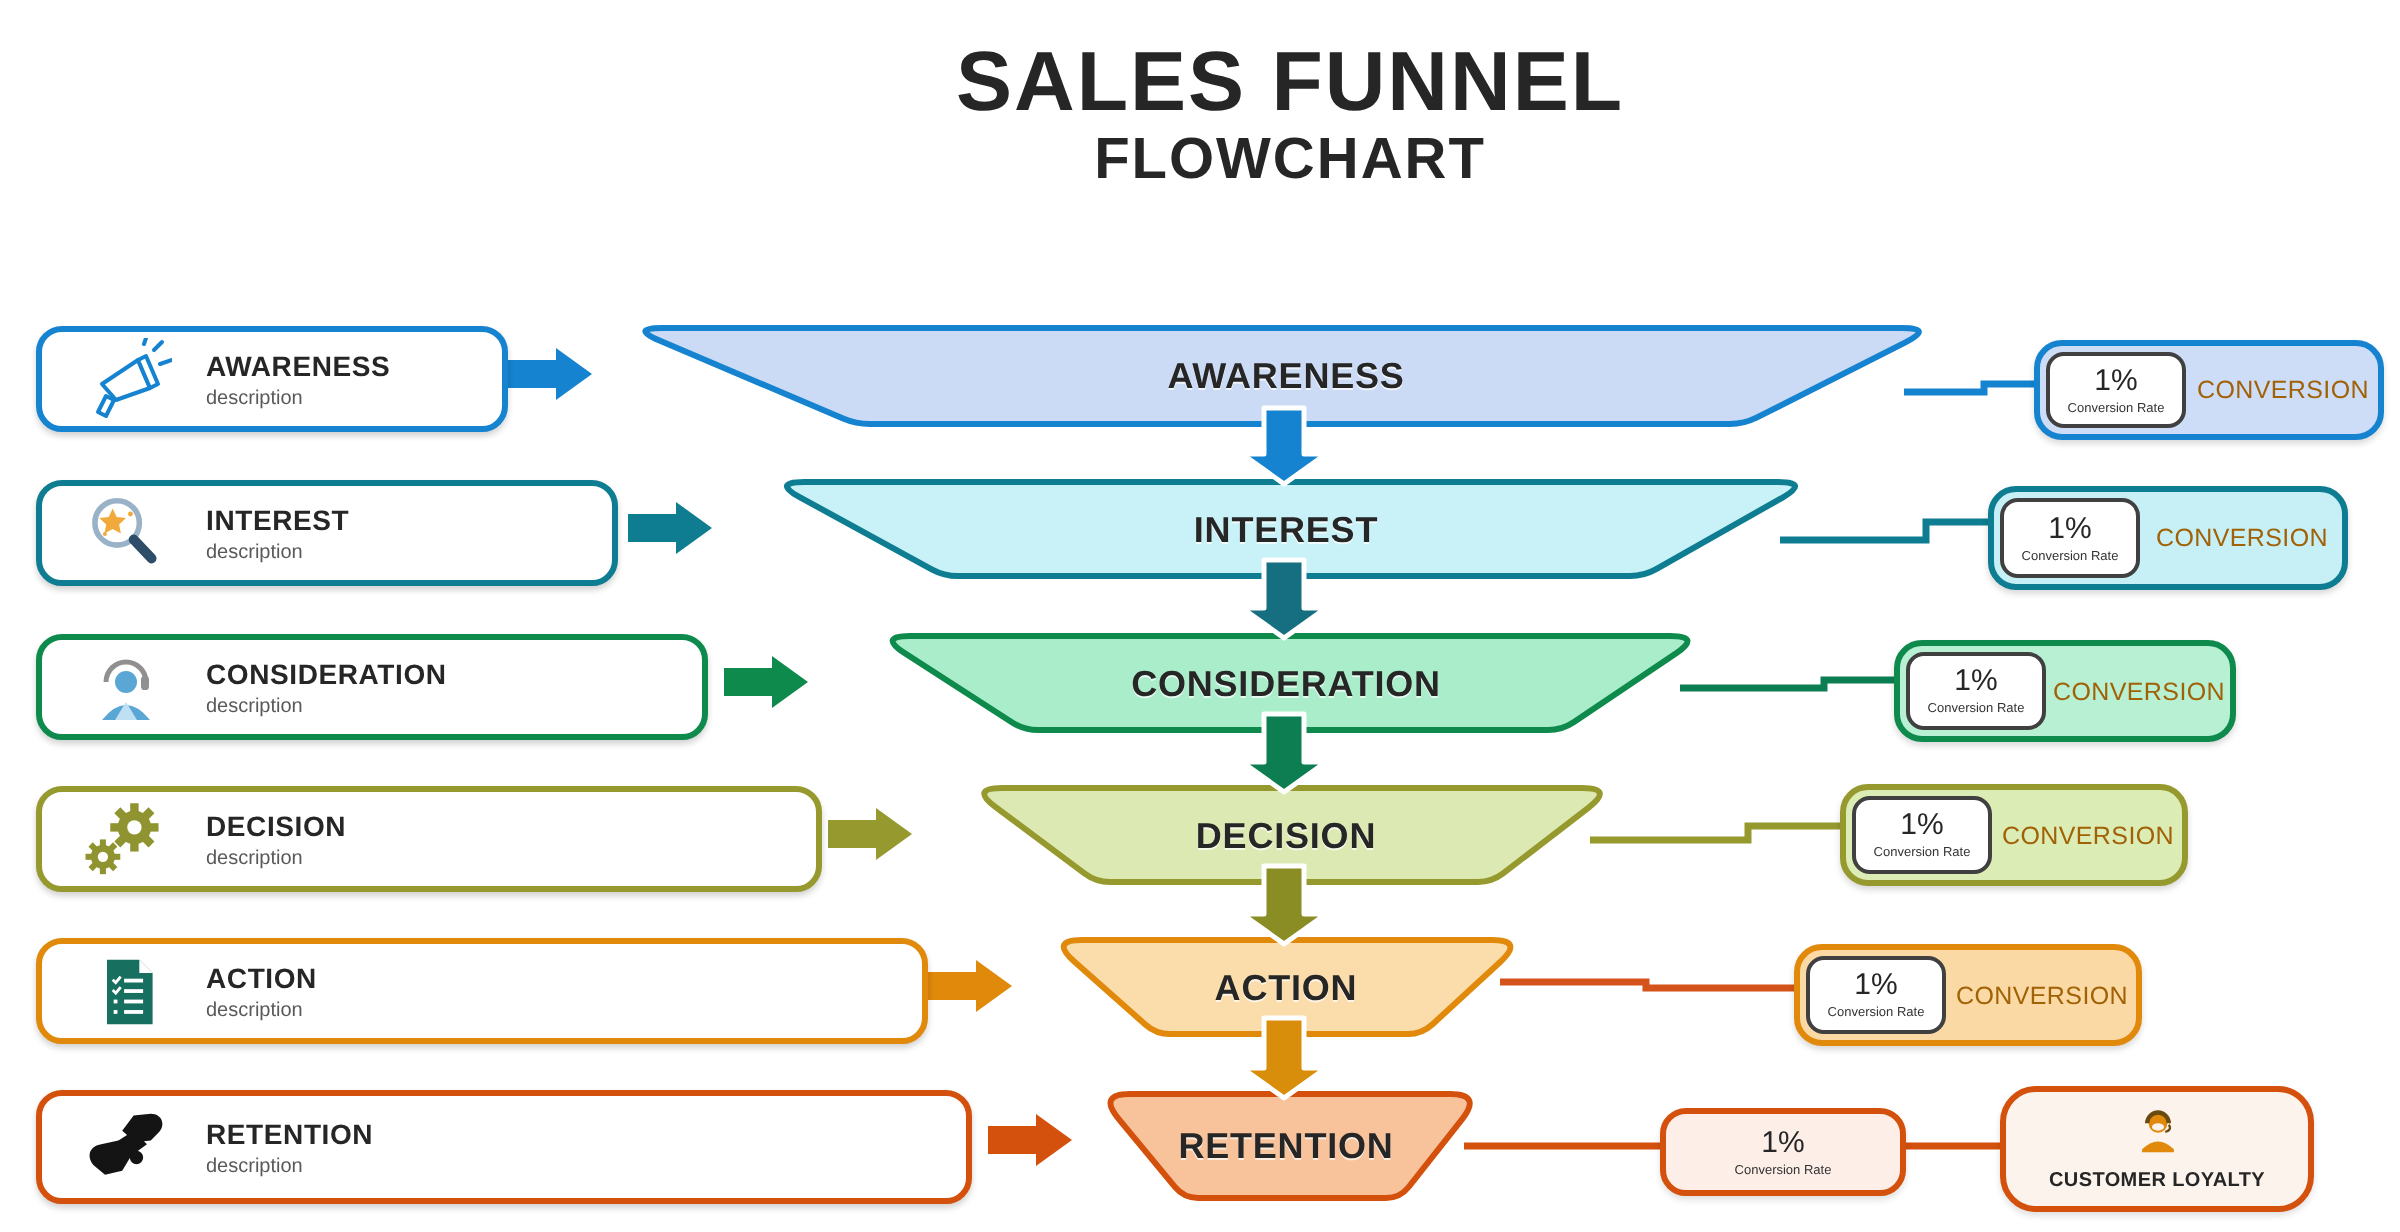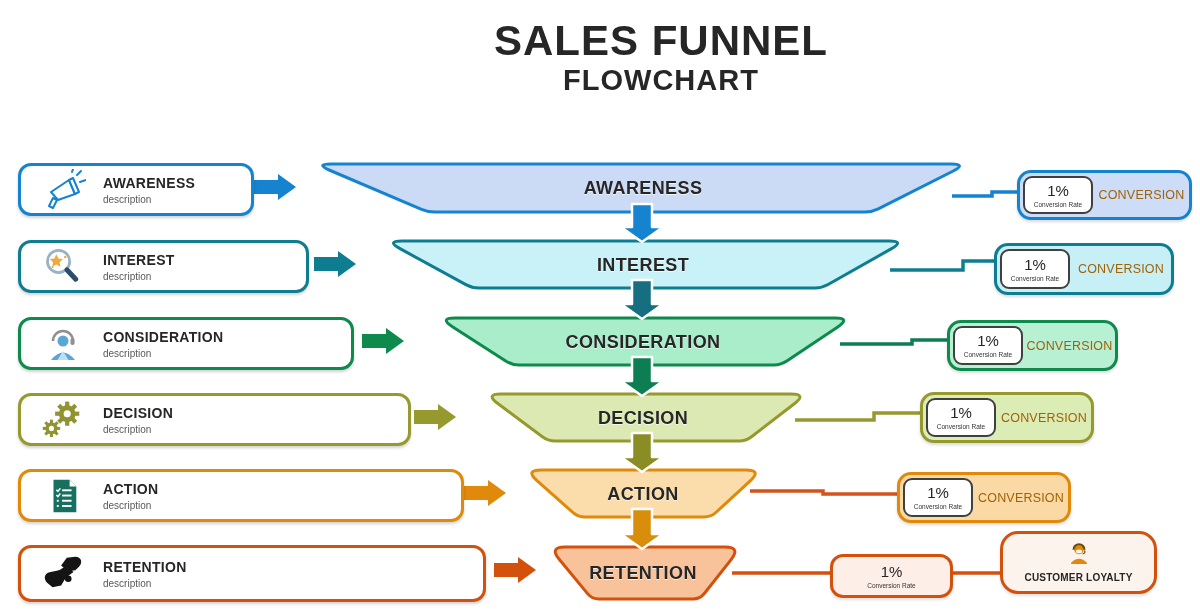--- a/index.html
+++ b/index.html
@@ -1,20 +1,20 @@
 <!DOCTYPE html>
 <html><head>
 <meta charset="utf-8">
 <style>
   html,body{margin:0;padding:0;background:#fff;}
   .canvas{position:relative;width:1200px;height:616px;background:#fff;overflow:hidden;
           font-family:"Liberation Sans", sans-serif;}
   svg.layer{position:absolute;left:0;top:0;}
 
-  .title-wrap{position:absolute;left:661px;top:18px;transform:translateX(-50%);
+  .title-wrap{position:absolute;left:645px;top:18px;transform:translateX(-50%);
               text-align:center;white-space:nowrap;color:#262626;}
   .title-main{font-size:42px;font-weight:700;letter-spacing:1px;line-height:46px;}
   .title-sub{font-size:29px;font-weight:700;letter-spacing:1px;line-height:32px;}
 
   .stage-box{position:absolute;background:#fff;border:3px solid #999;border-radius:13px;
              box-shadow:0 2px 3px rgba(0,0,0,0.18);display:flex;align-items:center;}
   .stage-icon{position:absolute;left:18px;top:50%;transform:translateY(-50%);
               width:48px;height:44px;display:flex;align-items:center;justify-content:center;}
   .stage-text{margin-left:82px;}
   .stage-name{font-size:14px;font-weight:700;color:#262626;letter-spacing:.3px;}
@@ -243,21 +243,21 @@
     <div class="stage-text">
       <div class="stage-name">RETENTION</div>
       <div class="stage-desc">description</div>
     </div>
   </div>
   <div class="funnel-label" style="top:563px;">RETENTION</div>
   <div class="rate-standalone" style="left: 830px; top: 554px; width: 117px; height: 38px; border-color: rgb(212, 81, 13); background: rgb(253, 238, 231);">
     <div class="rate-value">1%</div>
     <div class="rate-caption">Conversion Rate</div>
   </div>
-  <div class="loyalty-box" style="left: 1000px; top: 531px; width: 151px; height: 57px; border-color: rgb(212, 81, 13); background: rgb(253, 243, 237);">
+  <div class="loyalty-box" style="left: 1000px; top: 543px; width: 151px; height: 57px; border-color: rgb(212, 81, 13); background: rgb(253, 243, 237);">
     <span>
       <svg width="26" height="24" viewBox="0 0 36 32">
         <circle cx="18" cy="10" r="6.5" fill="#e0890a"></circle>
         <ellipse cx="18" cy="12.5" rx="4.2" ry="2.6" fill="#fdf3ed"></ellipse>
         <path d="M10.5 10 a7.5 7.5 0 0 1 15 0" stroke="#6b4a10" stroke-width="3" fill="none"></path>
         <path d="M25.5 11 q2.5 3.5 -2.5 5" stroke="#6b4a10" stroke-width="1.6" fill="none"></path>
         <path d="M7 28 Q18 17 29 28 L29 30 L7 30 Z" fill="#e0890a"></path>
       </svg>
     </span>
     <div class="loyalty-label">CUSTOMER LOYALTY</div>

